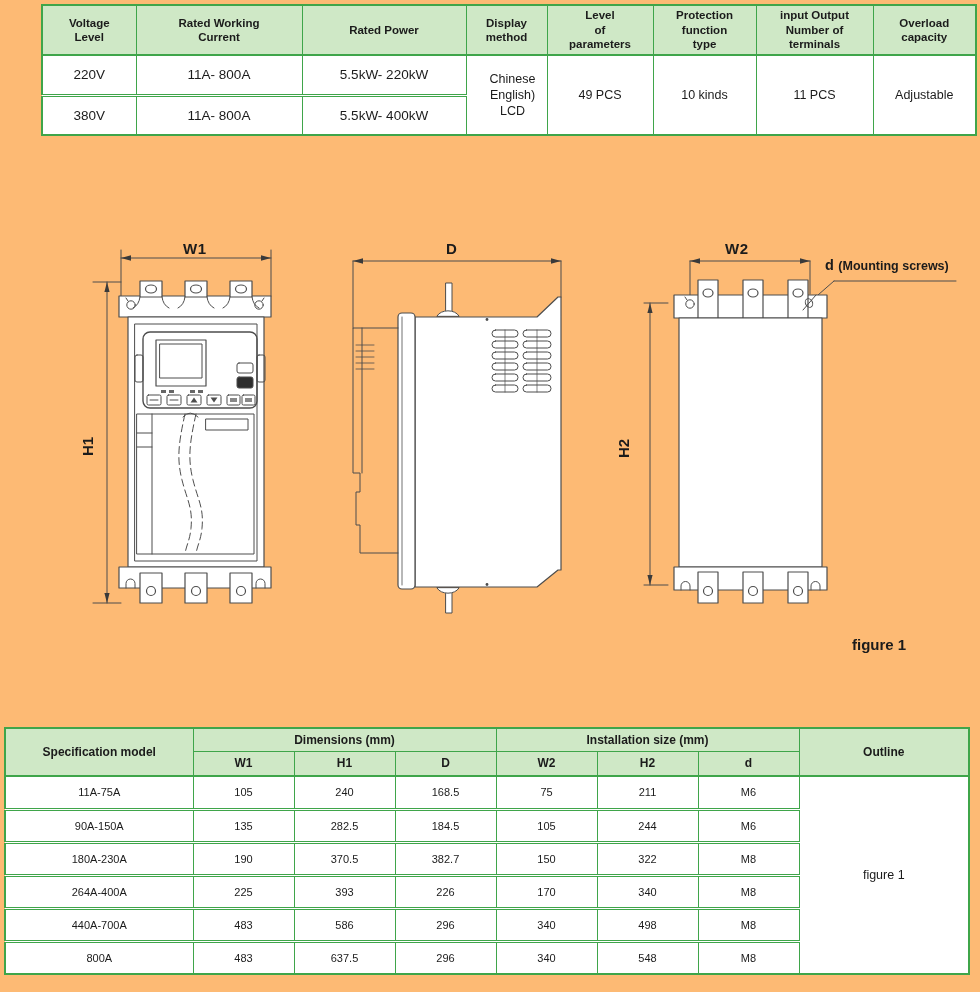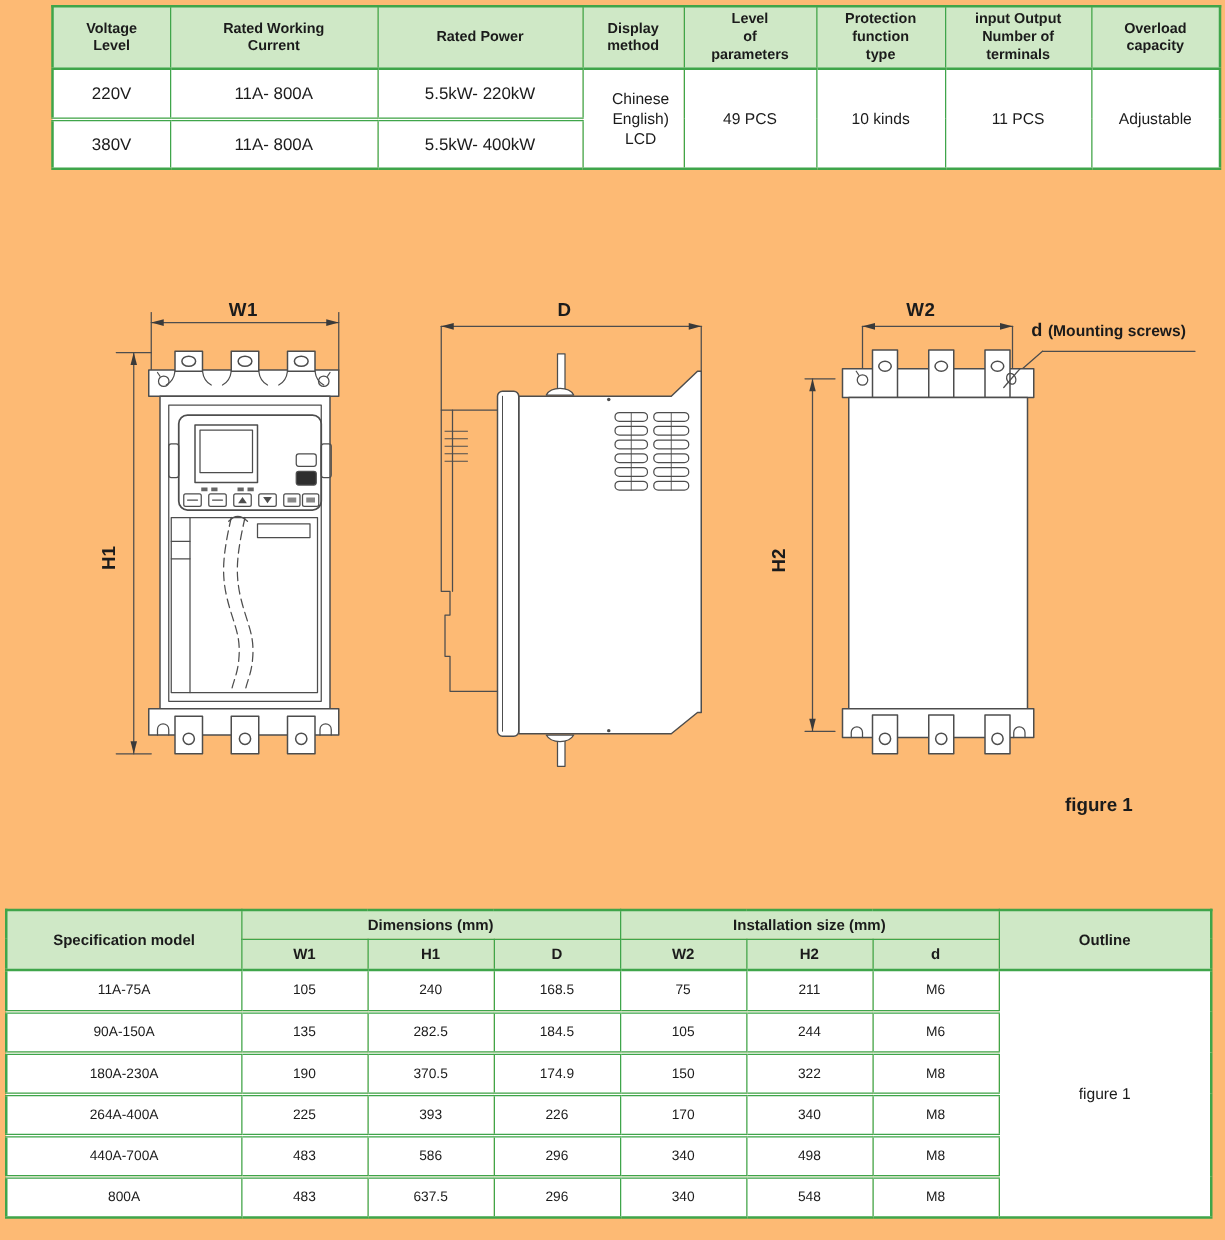--- a/index.html
+++ b/index.html
@@ -357,21 +357,21 @@
         <td>282.5</td>
         <td>184.5</td>
         <td>105</td>
         <td>244</td>
         <td>M6</td>
       </tr>
       <tr>
         <td>180A-230A</td>
         <td>190</td>
         <td>370.5</td>
-        <td>174.9</td>
+        <td>382.7</td>
         <td>150</td>
         <td>322</td>
         <td>M8</td>
       </tr>
       <tr>
         <td>264A-400A</td>
         <td>225</td>
         <td>393</td>
         <td>226</td>
         <td>170</td>

